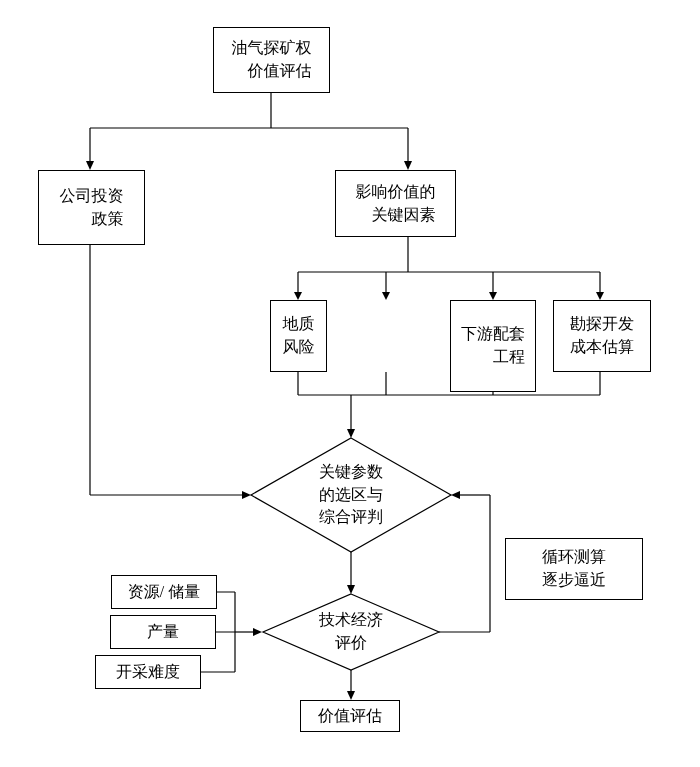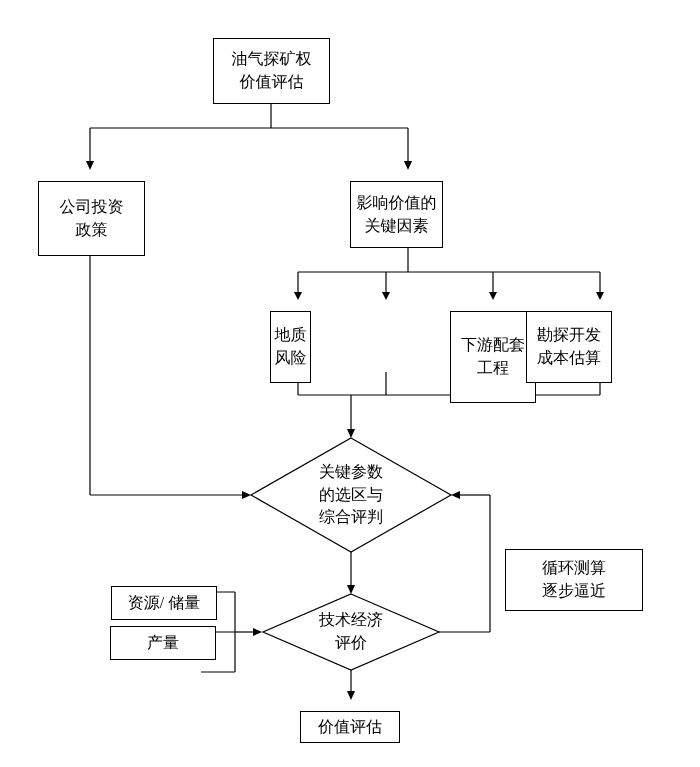--- a/index.html
+++ b/index.html
@@ -18,24 +18,23 @@
     left: 0; top: 0;
   }
   .box {
     position: absolute;
     box-sizing: border-box;
     border: 1px solid #000000;
     background: #ffffff;
     display: flex;
     align-items: center;
     justify-content: center;
-    text-align: center;
+    text-align: right;
     font-size: 16px;
     line-height: 1.42;
-    margin-top: 11px;
   }
   .box span, .dlabel span {
     white-space: pre-line;
     display: block;
   }
   .dlabel {
     position: absolute;
     display: flex;
     align-items: center;
     justify-content: center;
@@ -106,54 +105,57 @@
   <div class="box" style="left:213px;top:27px;width:117px;height:66px">
     <span>油气探矿权
 价值评估</span>
   </div>
 
   <div class="box" style="left:38px;top:170px;width:107px;height:75px">
     <span>公司投资
 政策</span>
   </div>
 
-  <div class="box" style="left:350px;top:170px;width:93px;height:67px">
+  <div class="box" style="left:335px;top:170px;width:121px;height:67px">
     <span>影响价值的
 关键因素</span>
   </div>
 
-  <div class="box" style="left:270px;top:300px;width:41px;height:72px">
+  <div class="box" style="left:270px;top:300px;width:57px;height:72px">
     <span>地质
 风险</span>
   </div>
 
 
   <div class="box" style="left:450px;top:300px;width:86px;height:92px">
     <span>下游配套
 工程</span>
   </div>
 
-  <div class="box" style="left:526px;top:300px;width:86px;height:72px">
+  <div class="box" style="left:553px;top:300px;width:98px;height:72px">
     <span>勘探开发
 成本估算</span>
   </div>
 
   <div class="box" style="left:505px;top:538px;width:138px;height:62px">
     <span>循环测算
 逐步逼近</span>
   </div>
 
   <div class="box" style="left:111px;top:575px;width:106px;height:34px">
     <span>资源/ 储量</span>
   </div>
 
   <div class="box" style="left:110px;top:615px;width:106px;height:34px">
     <span>产量</span>
   </div>
 
+  <div class="box" style="left:95px;top:655px;width:106px;height:34px">
+    <span>开采难度</span>
+  </div>
 
   <div class="box" style="left:300px;top:700px;width:100px;height:32px">
     <span>价值评估</span>
   </div>
 
   <div class="dlabel" style="left:286px;top:614px;width:130px;height:36px">
     <span>技术经济
 评价</span>
   </div>
 

